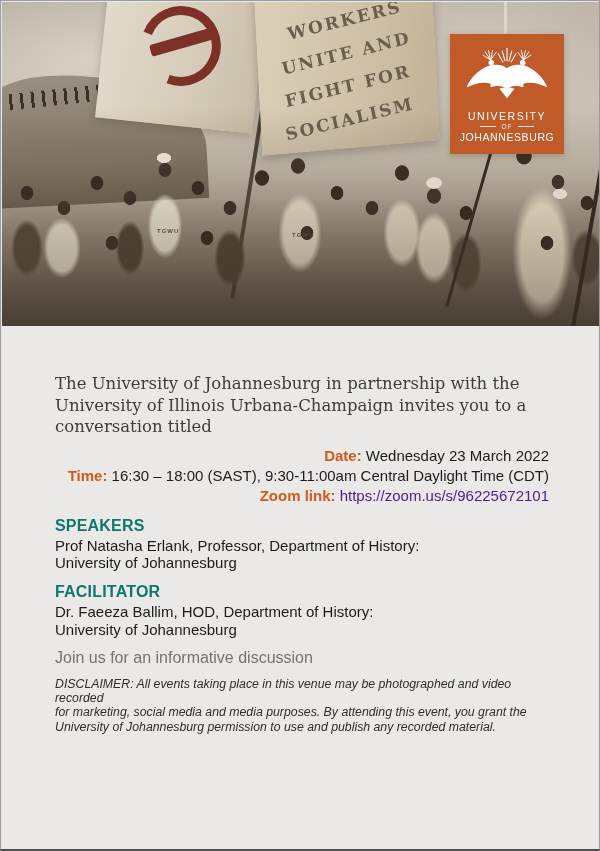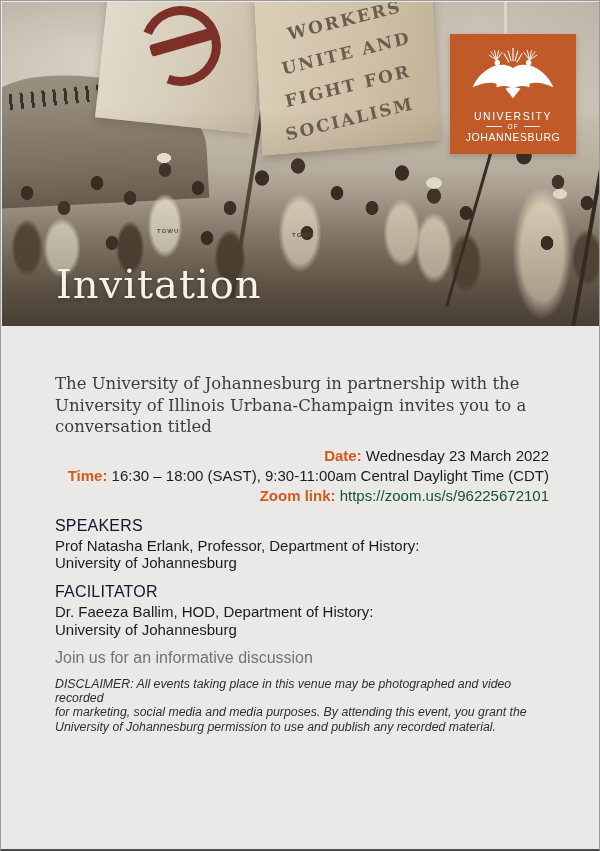--- a/index.html
+++ b/index.html
@@ -123,21 +123,21 @@
   .shirt-label.b { left:155px; bottom:92px; }
 
   .invitation {
     position:absolute; left:54px; top:259px; z-index:6;
     font-family:"DejaVu Serif", serif; font-size:40px; font-weight:normal;
     color:#f5f2ec; text-shadow:0 2px 4px rgba(40,30,20,.45); letter-spacing:1px;
   }
 
   
   .uj-box {
-    position:absolute; left:448px; top:32px; width:126px; height:120px; z-index:7;
+    position:absolute; left:448px; top:32px; width:114px; height:120px; z-index:7;
     background:#c05a28; display:flex; flex-direction:column; align-items:center;
     padding-top:12px; box-shadow:0 2px 6px rgba(60,40,20,.25);
   }
   .uj-text { margin-top:6px; text-align:center; color:#fff; }
   .uj-l1 { font-size:10.5px; letter-spacing:1.5px; }
   .uj-of-row { display:flex; align-items:center; justify-content:center; gap:5px; margin:1px 0; }
   .uj-of-row::before, .uj-of-row::after { content:""; width:16px; height:1px; background:rgba(255,255,255,.85); }
   .uj-l2 { font-size:6.5px; letter-spacing:1px; color:#fff; }
   .uj-l3 { font-size:10.5px; letter-spacing:0.6px; }
 
@@ -148,23 +148,23 @@
     font-family:"DejaVu Serif", serif; font-size:16.5px; line-height:21.5px;
     color:#3d3d3d; white-space:pre-line;
   }
   .event-title {
     margin-top:5px; font-family:"DejaVu Serif", serif; font-weight:normal;
     font-size:24.5px; line-height:27px; color:#c55d2b; white-space:pre-line;
   }
   .details { margin-top:8px;text-align:right; }
   .detail-row { font-size:15px; line-height:20px; color:#1c1c1c; }
   .lbl { color:#d15a1d; font-weight:bold; }
-  .zoom-url { color:#14532d; text-decoration:none; }
-
-  .sec-head { margin-top:11px; font-size:16px; font-weight:normal; color:#0f172a; letter-spacing:.2px; }
+  .zoom-url { color:#4c1d95; text-decoration:none; }
+
+  .sec-head { margin-top:11px; font-size:16px; font-weight:bold; color:#0f766e; letter-spacing:.2px; }
   .person { margin-top:2px; font-size:15px; line-height:17.8px; color:#1c1c1c; white-space:pre-line; }
   .person + .person { margin-top:7px; }
   .person b { font-weight:normal; }
 
   .join { margin-top:10px; font-size:16px; color:#737373; }
 
   .disclaimer {
     margin-top:10px; font-style:italic; font-size:12.3px; line-height:14.3px;
     color:#2e2e2e; white-space:pre-line;
   }
@@ -205,21 +205,20 @@
     </div>
 
     <div class="crowd">
       <span class="shirt-label a">TGWU</span>
       <span class="shirt-label b">TGWU</span>
     </div>
     <div class="pole-stick"></div>
     <div class="pole-far-right"></div>
     <div class="hero-fade"></div>
 
-    <div class="invitation">Invitation</div>
 
     <div class="uj-box">
       <svg width="82" height="58" viewBox="0 0 120 84">
         <g stroke="#ffffff" stroke-width="1.6" fill="none" stroke-linecap="round">
           <path d="M60,3 V21"></path>
             <path d="M53,7 L57,21"></path>
             <path d="M67,7 L63,21"></path>
           <path d="M47,11 L54,23"></path>
             <path d="M73,11 L66,23"></path>
         </g>

